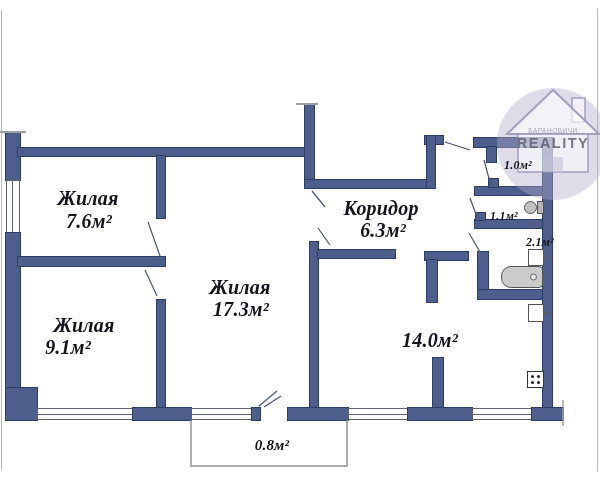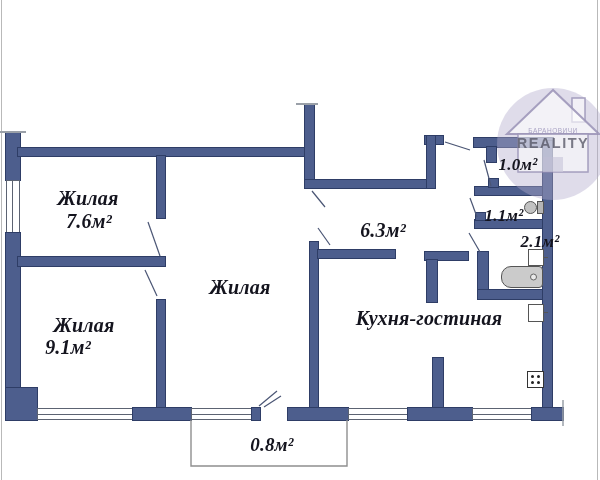--- a/index.html
+++ b/index.html
@@ -1,26 +1,26 @@
 <!DOCTYPE html>
 <html style="--wall: #4d5e8d; --wall-outline: #2e3d66; --ink: #14141e; --logo-purple: #a79fc4; --logo-text: #6e6e7c;"><head>
 <meta charset="utf-8">
 <style>
   html,body{margin:0;padding:0;background:#fff;}
   #stage{position:relative;width:600px;height:480px;background:#fff;overflow:hidden;
-         font-family:"Liberation Serif", serif;}
+         font-family:"Liberation Serif", serif;border-radius:17px;}
   .frame-line{position:absolute;top:0;width:1px;height:480px;background:#b9b9b9;}
   .wall{position:absolute;background:var(--wall);box-shadow:0 0 0 1px var(--wall-outline);}
   .win{position:absolute;background:#fff;border:1px solid #5c6372;box-sizing:border-box;}
   .win-h::after{content:"";position:absolute;left:0;right:0;top:45%;height:1px;background:#5c6372;}
   .win-v::after{content:"";position:absolute;top:0;bottom:0;left:45%;width:1px;background:#5c6372;}
   .lbl{position:absolute;transform:translate(-50%,-50%);white-space:nowrap;
        font-style:italic;font-weight:bold;font-size:20px;color:var(--ink);letter-spacing:.2px;}
-  .lbl.small{font-size:17px;}
-  .lbl.tiny{font-size:19px;}
+  .lbl.small{font-size:12px;}
+  .lbl.tiny{font-size:15px;}
   .fixture{position:absolute;box-sizing:border-box;}
   .sink{background:#fff;border:1px solid #555;}
   .sink::after{content:"";position:absolute;right:-5px;top:45%;width:5px;height:1px;background:#555;}
   .tub{background:#cbcbcb;border:1px solid #555;border-radius:10px 4px 4px 10px;}
   .tub .drain{position:absolute;right:5px;top:50%;transform:translateY(-50%);
               width:7px;height:7px;border-radius:50%;background:#e9e9e9;border:1px solid #666;box-sizing:border-box;}
   .toilet-bowl{background:#c2c2c2;border:1px solid #555;border-radius:50%;}
   .toilet-tank{background:#b5b5b5;border:1px solid #555;}
   .stove{background:#fff;border:1px solid #333;}
   .stove i{position:absolute;width:3px;height:3px;border-radius:50%;background:#222;}
@@ -122,23 +122,25 @@
     <line x1="563" y1="400" x2="563" y2="426" stroke="#9aa0a8" stroke-width="1.5"></line>
   </svg>
 
   <div class="lbl" style="left:88px;top:198px">Жилая</div>
   <div class="lbl" style="left:89px;top:221px">7.6м²</div>
 
   <div class="lbl" style="left:84px;top:325px">Жилая</div>
   <div class="lbl" style="left:68px;top:347px">9.1м²</div>
 
   <div class="lbl" style="left:240px;top:287px">Жилая</div>
+  <div class="lbl" style="left:241px;top:309px">17.3м²</div>
 
+  <div class="lbl" style="left:381px;top:208px">Коридор</div>
   <div class="lbl" style="left:383px;top:230px">6.3м²</div>
 
-  <div class="lbl" style="left:429px;top:318px">Кухня-гостиная</div>
+  <div class="lbl" style="left:430px;top:340px">14.0м²</div>
 
   <div class="lbl small" style="left:518px;top:165px">1.0м²</div>
   <div class="lbl small" style="left:504px;top:216px">1.1м²</div>
   <div class="lbl small" style="left:540px;top:242px">2.1м²</div>
   <div class="lbl tiny" style="left:272px;top:445px">0.8м²</div>
 
 </div>
 
 </body></html>

